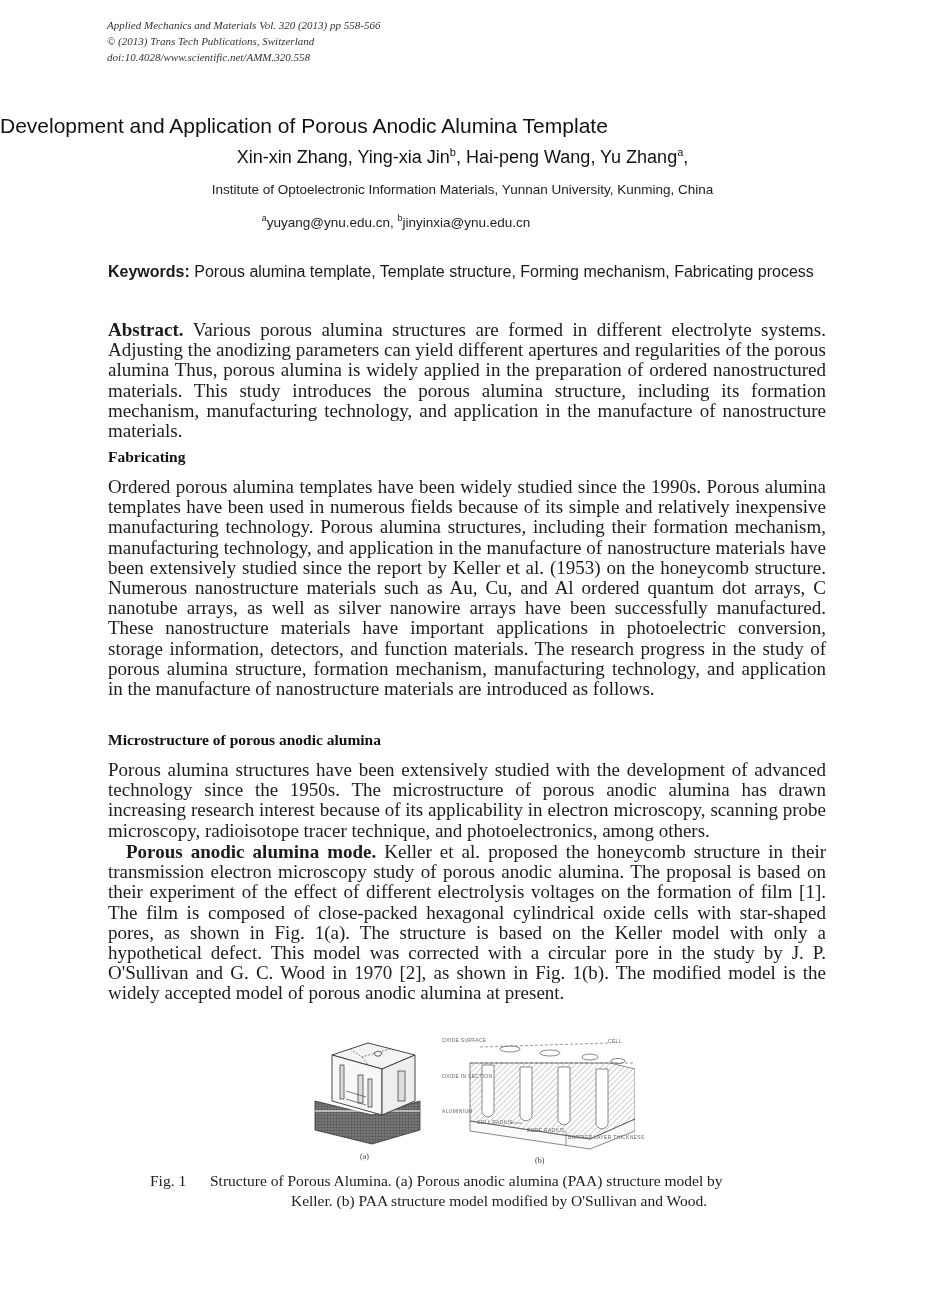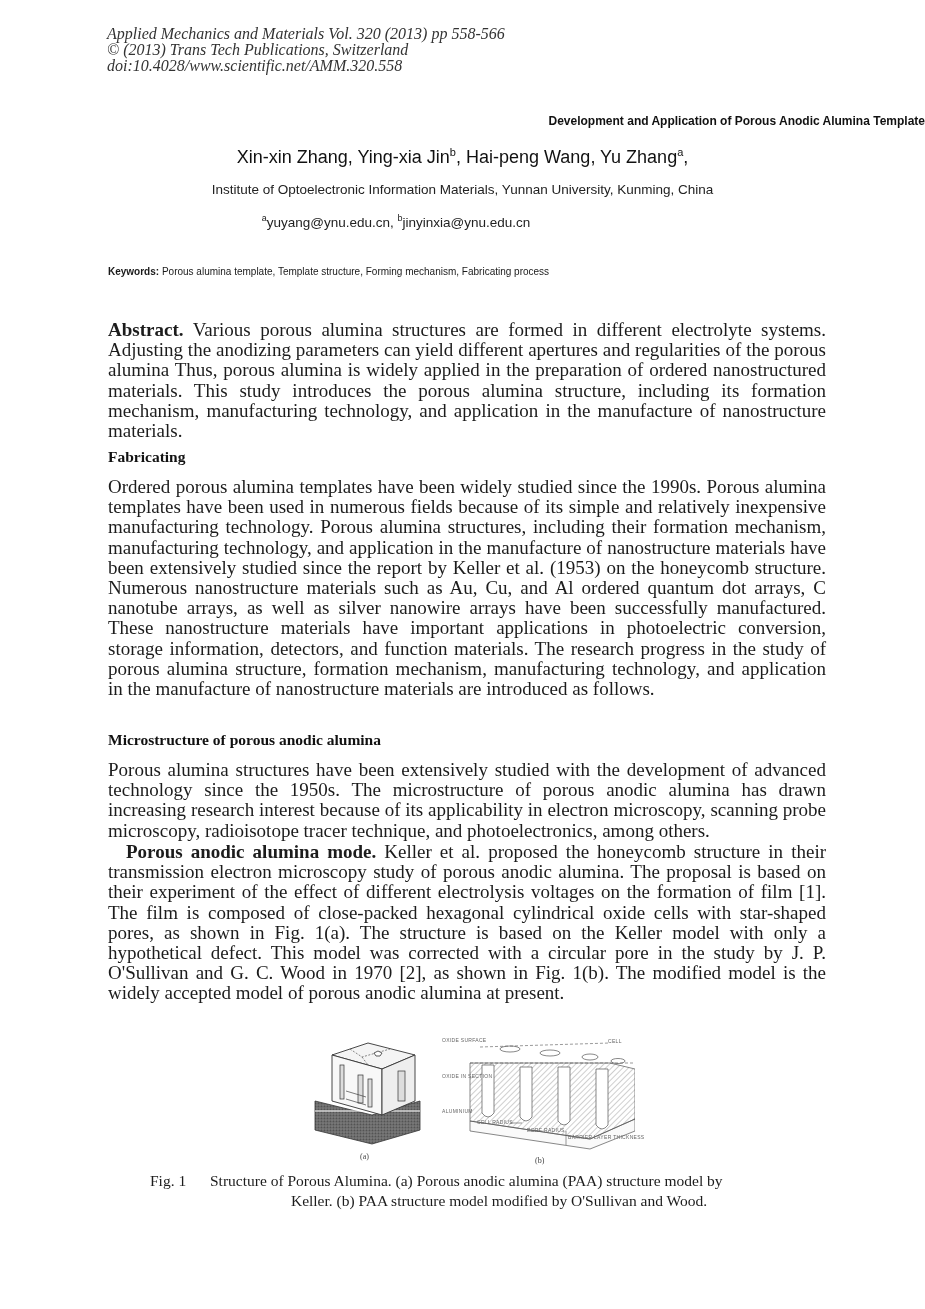--- a/index.html
+++ b/index.html
@@ -1,31 +1,31 @@
 <!DOCTYPE html>
 <html><head>
 <meta charset="utf-8">
 <style>
   html, body { margin: 0; padding: 0; background: #ffffff; }
   body { width: 925px; height: 1309px; position: relative; overflow: hidden; color: #1a1a1a; }
   .serif { font-family: "Liberation Serif", "DejaVu Serif", serif; }
   .sans { font-family: "Liberation Sans", "DejaVu Sans", sans-serif; }
 
-  .journal-header { position: absolute; left: 107px; top: 26px; font-style: italic; font-size: 16px; line-height: 16px; color: #333; }
+  .journal-header { position: absolute; left: 107px; top: 17px; font-style: italic; font-size: 11px; line-height: 16px; color: #333; }
   .journal-header div { white-space: nowrap; }
 
-  .title { position: absolute; left: 0; width: 925px; top: 114px; text-align: right; font-weight: bold; font-size: 12px; color: #111; }
+  .title { position: absolute; left: 0; width: 925px; top: 114px; text-align: left; font-weight: normal; font-size: 21px; color: #111; }
   .authors { position: absolute; left: 0; width: 925px; top: 146px; text-align: center; font-size: 18px; color: #111; }
   .authors sup { font-size: 11px; }
   .affiliation { position: absolute; left: 0; width: 925px; top: 182px; text-align: center; font-size: 13.5px; color: #222; }
   .emails { position: absolute; left: 0; width: 792px; top: 213px; text-align: center; font-size: 13.5px; color: #222; }
   .emails sup { font-size: 9px; }
 
   .block { position: absolute; left: 108px; width: 718px; text-align: justify; }
-  .keywords { top: 262px; font-size: 10px; line-height: 19px; }
+  .keywords { top: 262px; font-size: 16px; line-height: 19px; }
   .keywords b { font-weight: bold; }
 
   .para { font-size: 19px; line-height: 20.2px; color: #1c1c1c; }
   .abstract { top: 320px; }
   .heading { position: absolute; left: 108px; font-weight: bold; font-size: 15.5px; color: #111; }
   .h-intro { top: 448px; }
   .intro-text { top: 477px; }
   .h-micro { top: 731px; }
   .micro-text { top: 760px; }
   .pam-text { top: 842px; text-indent: 18px; }

